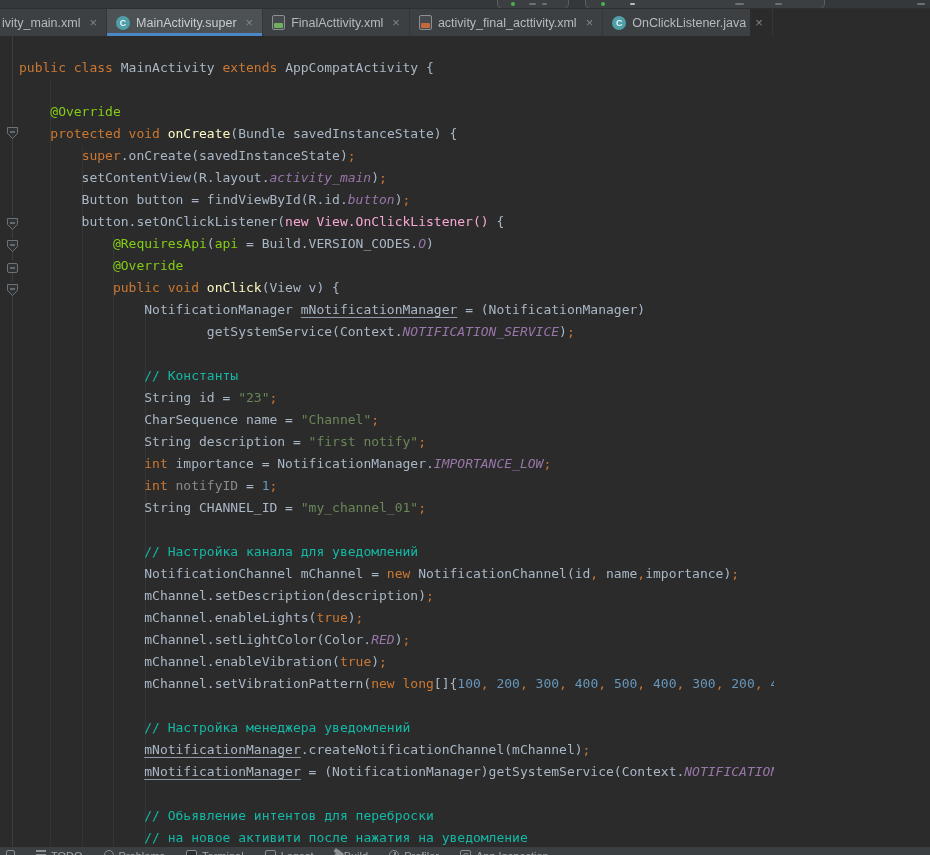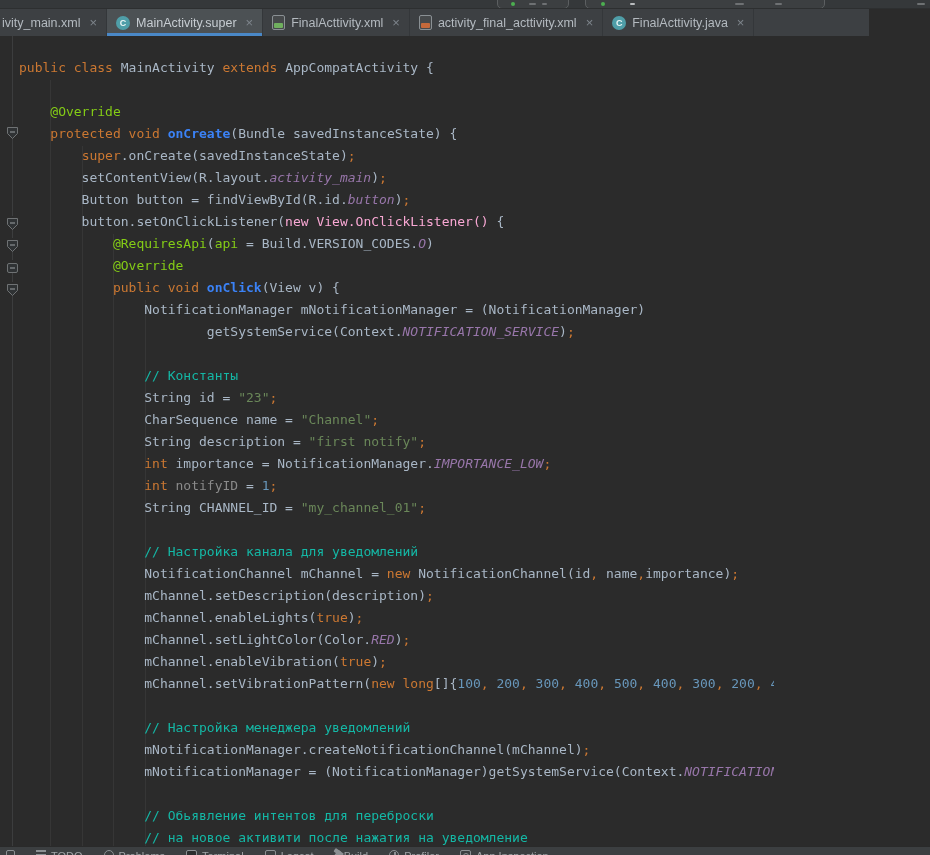--- a/index.html
+++ b/index.html
@@ -4,21 +4,21 @@
 <style>
   html,body{margin:0;padding:0;background:#2B2B2B;width:930px;height:855px;overflow:hidden}
   body{position:relative;font-family:"Liberation Sans",sans-serif;-webkit-font-smoothing:antialiased}
 
   
   .top-strip{position:absolute;left:0;top:0;width:930px;height:8px;background:#35383A;border-bottom:1px solid #2D2F30;overflow:hidden;z-index:5}
   .remnant-box{position:absolute;top:-9px;height:16px;border:1px solid #5C5F61;border-radius:5px;background:#3C3F41}
   .dot{position:absolute;border-radius:2px}
 
   
-  .tab-bar{position:absolute;left:0;top:9px;width:869px;height:27px;background:#3D4043;display:flex;align-items:stretch;z-index:4}
+  .tab-bar{position:absolute;left:0;top:9px;width:750px;height:27px;background:#3D4043;display:flex;align-items:stretch;z-index:4}
   .tab{display:flex;align-items:center;gap:6px;padding:0 9px;border-right:1px solid #34373A;color:#B4BAC0;font-size:12.5px;position:relative;cursor:default;white-space:nowrap}
   .tab.active{background:#4C5154;box-shadow:inset 0 -3px 0 #4A88C7;color:#C7CDD2}
   .tab.clipped{padding-left:2px}
   .close{color:#7E858C;font-size:13px;line-height:1;margin-left:3px}
   .class-icon{width:14px;height:14px;border-radius:50%;background:#4F9EA8;color:#EAF6F6;font-size:9px;font-weight:bold;display:flex;align-items:center;justify-content:center;flex:none}
   .file-icon{width:11px;height:13px;border:1px solid #8A9094;border-radius:2px;background:#46494B;position:relative;flex:none}
   .file-icon::after{content:"";position:absolute;left:1px;right:1px;bottom:1px;height:5px;border-radius:1px}
   .file-icon.manifest::after{background:#6FAF5E}
   .file-icon.layout::after{background:#C4693B}
 
@@ -27,29 +27,29 @@
   .v-line{position:absolute;width:1px;background:#3A3A3A}
   .gutter-line{left:12px;top:0;height:810px;background:#4A4D4E;opacity:.55}
   .margin-line{left:820px;top:0;height:810px;background:#393B3C}
   .guide{opacity:.8}
   .marker{position:absolute;left:7px;width:11px;height:12px;z-index:3;background:#2B2B2B}
   .code{position:absolute;left:0;top:21px;font-family:"DejaVu Sans Mono",monospace;font-size:13px;line-height:22px;white-space:pre}
   .code-line{height:22px;padding-left:19px}
   .seg-def{color:#A9B7C6}
   .seg-kw{color:#CC7832}
   .seg-ann{color:#84cc16}
-  .seg-mth{color:#3b82f6;font-weight:bold}
+  .seg-mth{color:#fef9c3;font-weight:normal}
   .seg-str{color:#6A8759}
   .seg-num{color:#6897BB}
   .seg-cmt{color:#14b8a6}
   .seg-const{color:#9876AA;font-style:italic}
   .seg-fold{color:#f9a8d4}
   .seg-punc{color:#CC7832}
   .seg-unused{color:#8A8A8A}
-  .seg-field{color:#A9B7C6;text-underline-offset:3px;text-decoration-color:#8F9AA6}
+  .seg-field{color:#A9B7C6;text-decoration:underline;text-underline-offset:3px;text-decoration-color:#8F9AA6}
 
   
   .bottom-bar{position:absolute;left:0;top:846px;width:930px;height:9px;background:#3C3F41;border-top:1px solid #2A2A2A;overflow:hidden;display:flex;align-items:flex-start;gap:21px;padding-left:6px;box-sizing:border-box;z-index:5}
   .bb-item{display:flex;align-items:flex-start;gap:5px;color:#A0A4A7;font-size:11px;line-height:14px;padding-top:2px;white-space:nowrap;cursor:default}
   .bb-icon{width:11px;height:11px;margin-top:1px;flex:none;box-sizing:border-box}
   .bb-icon.todo-icon{background:repeating-linear-gradient(#8C9093 0 2px,transparent 2px 4px);width:10px}
   .bb-icon.problems-icon{border:1.5px solid #8C9093;border-radius:50%;width:10px;height:10px}
   .bb-icon.terminal-icon{background:#2B2D2E;border:1px solid #8C9093;border-radius:2px}
   .bb-icon.logcat-icon{border:1.5px solid #8C9093;border-radius:2px;height:9px}
   .bb-icon.build-icon{background:#8C9093;width:4px;height:10px;border-radius:1px;transform:rotate(35deg);position:relative}
@@ -91,21 +91,21 @@
       <span>FinalActtivity.xml</span>
       <span class="close">×</span>
     </div>
     <div class="tab">
       <span class="file-icon layout"></span>
       <span>activity_final_acttivity.xml</span>
       <span class="close">×</span>
     </div>
     <div class="tab">
       <span class="class-icon">C</span>
-      <span>FinalActtivity.java</span>
+      <span>OnClickListener.java</span>
       <span class="close">×</span>
     </div>
   </div>
 
 <div class="editor">
   <div class="v-line gutter-line"></div>
   <div class="v-line guide" style="left:50px;top:44px;height:766px"></div>
   <div class="v-line guide" style="left:82px;top:110px;height:700px"></div>
   <div class="v-line guide" style="left:113px;top:198px;height:612px"></div>
   <div class="v-line guide" style="left:145px;top:264px;height:546px"></div>

